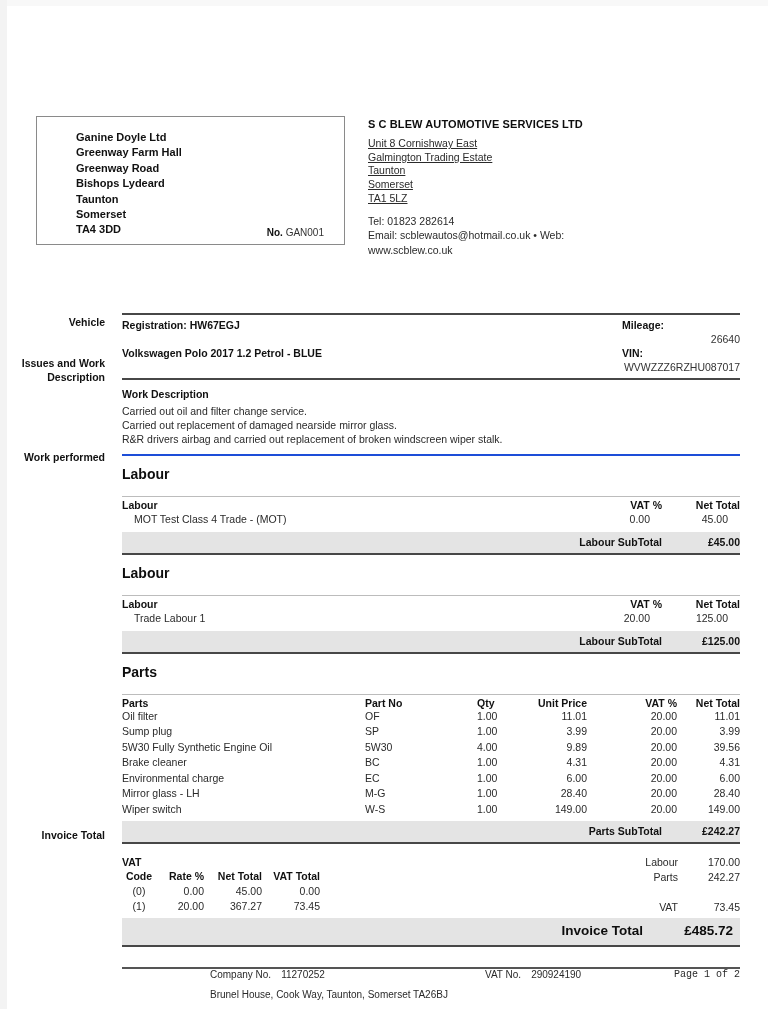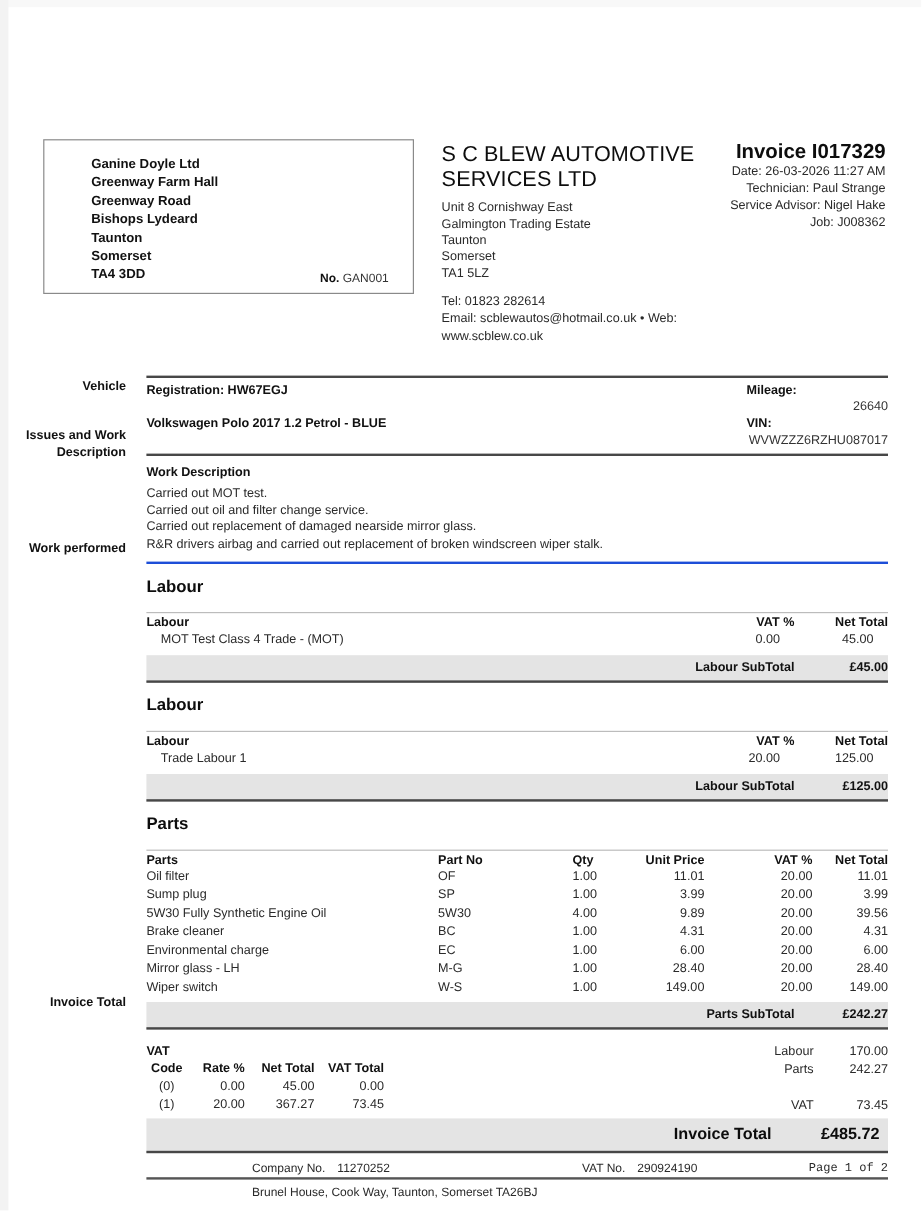--- a/index.html
+++ b/index.html
@@ -12,23 +12,23 @@
   
   .customer-box { position:absolute; left:36px; top:116px; width:309px; height:129px;
                   border:1px solid #8a8a8a; padding:13px 0 0 39px; }
   .cust-line { font-size:11px; font-weight:bold; line-height:15.4px; color:#111; }
   .acct { position:absolute; right:20px; bottom:6px; font-size:10px; }
   .acct .lbl { font-weight:bold; color:#111; }
   .acct .val { color:#333; }
 
   
   .company { position:absolute; left:368px; top:118px; width:260px; }
-  .co-name { font-size:18px; font-weight:normal; color:#0d0d0d; letter-spacing:0.1px; }
+  .co-name { font-size:11px; font-weight:bold; color:#0d0d0d; letter-spacing:0.1px; }
   .co-addr { margin-top:7px; }
-  .co-line { font-size:10.5px; line-height:13.7px; color:#2a2a2a; }
+  .co-line { font-size:10.5px; line-height:13.7px; color:#2a2a2a;text-decoration:underline; }
   .co-tel  { margin-top:9px; font-size:10.5px; line-height:13.7px; color:#2a2a2a; }
   .co-email{ font-size:10.5px; line-height:15px; color:#2a2a2a; }
 
   
   .inv-meta { position:absolute; right:30px; top:117px; text-align:right; }
   .inv-title { font-size:17px; font-weight:bold; color:#0d0d0d; }
   .inv-line { font-size:10.5px; line-height:13.9px; color:#2a2a2a; }
   .inv-line:first-of-type { margin-top:6px; }
 
   
@@ -126,27 +126,20 @@
       <div class="co-line">Unit 8 Cornishway East</div>
       <div class="co-line">Galmington Trading Estate</div>
       <div class="co-line">Taunton</div>
       <div class="co-line">Somerset</div>
       <div class="co-line">TA1 5LZ</div>
     </div>
     <div class="co-tel">Tel: 01823 282614</div>
     <div class="co-email">Email: scblewautos@hotmail.co.uk • Web: www.scblew.co.uk</div>
   </div>
 
-  <div class="inv-meta">
-    <div class="inv-title">Invoice I017329</div>
-    <div class="inv-line">Date: 26-03-2026 11:27 AM</div>
-    <div class="inv-line">Technician: Paul Strange</div>
-    <div class="inv-line">Service Advisor: Nigel Hake</div>
-    <div class="inv-line">Job: J008362</div>
-  </div>
 
   <div class="side-label" style="top:315px">Vehicle</div>
   <div class="side-label" style="top:356px">
     <div>Issues and Work</div>
     <div>Description</div>
   </div>
   <div class="side-label" style="top:450px">Work performed</div>
   <div class="side-label" style="top:828px">Invoice Total</div>
 
   <div class="main">
@@ -163,21 +156,20 @@
         <span class="v-left">Volkswagen Polo  2017 1.2 Petrol - BLUE</span>
         <span class="kv">
           <span class="k">VIN:</span>
           <span class="v">WVWZZZ6RZHU087017</span>
         </span>
       </div>
     </div>
 
     <div class="desc-block">
       <div class="desc-head">Work Description</div>
-      <div class="desc-line">Carried out MOT test.</div>
       <div class="desc-line">Carried out oil and filter change service.</div>
       <div class="desc-line">Carried out replacement of damaged nearside mirror glass.</div>
       <div class="desc-line">R&amp;R drivers airbag and carried out replacement of broken windscreen wiper stalk.</div>
     </div>
 
     <div class="sec-heading">Labour</div>
     <div>
       <div class="tbl-head">
         <span class="c-name">Labour</span>
         <span class="c-vat">VAT %</span>

